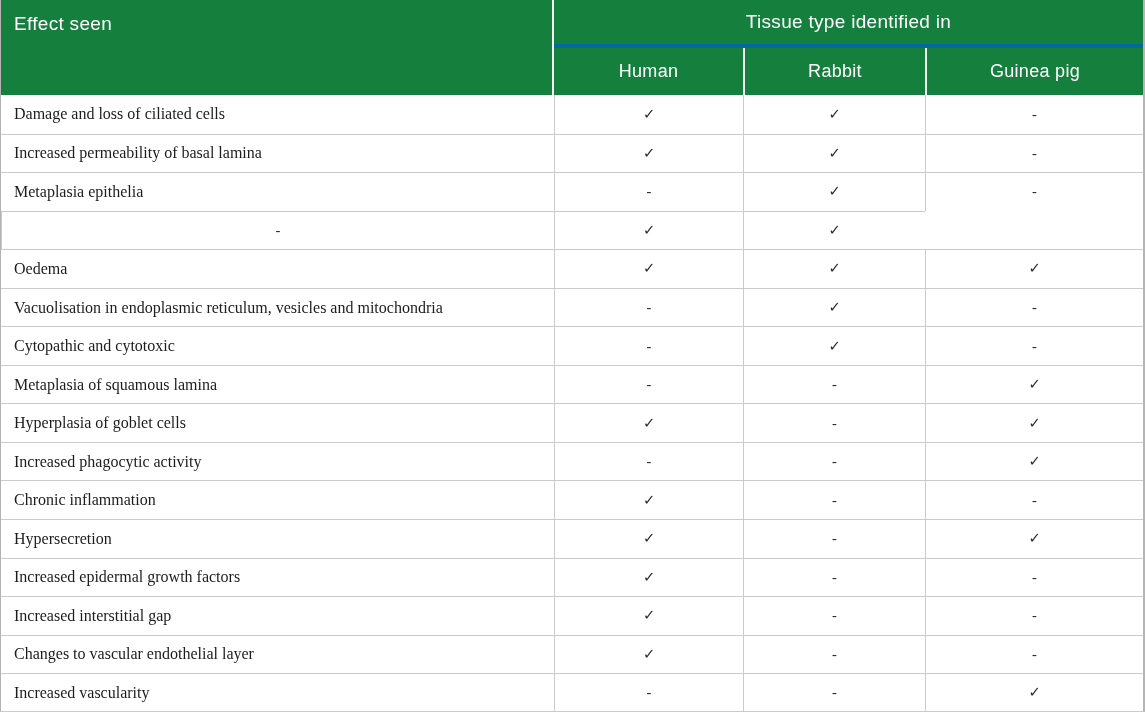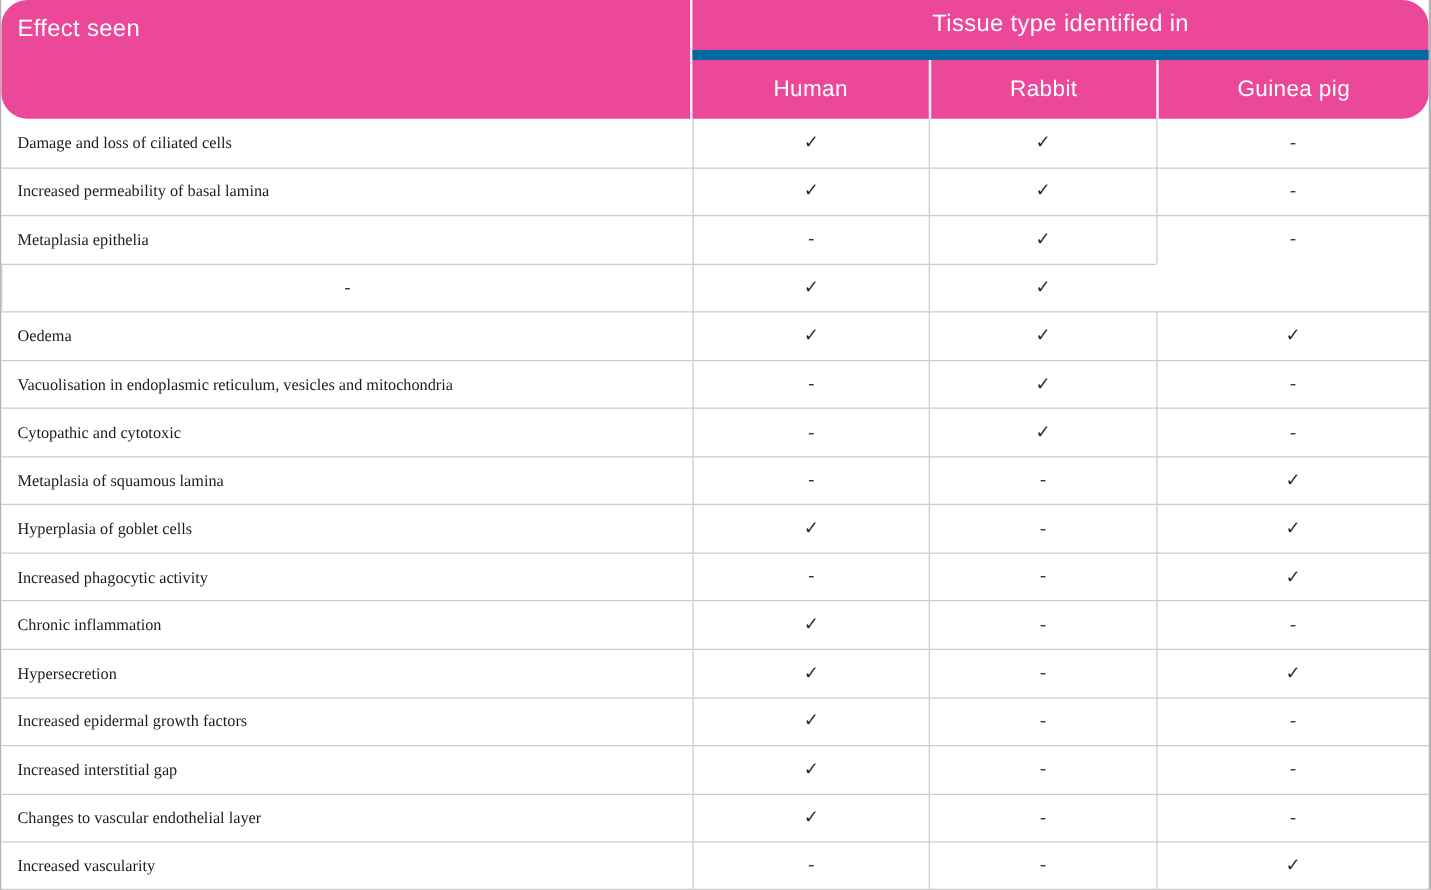--- a/index.html
+++ b/index.html
@@ -15,36 +15,35 @@
   }
   .grid-cols {
     display:grid;
     grid-template-columns:553px 189px 182px 218px;
   }
   
   .thead {
     display:grid;
     grid-template-columns:553px 189px 182px 218px;
     grid-template-rows:48px 47px;
-    background:#ec4899;
+    background:#15803d;
     color:#ffffff;
-    border-radius:21px;
   }
   .hdr-effect {
     grid-column:1; grid-row:1 / span 2;
     box-sizing:border-box;
     border-right:2px solid #efefef;
     padding:13px 0 0 13px;
     font-size:19px;
     letter-spacing:0.3px;
   }
   .hdr-tissue {
     grid-column:2 / span 3; grid-row:1;
     box-sizing:border-box;
-    border-bottom:8px solid #0369a1;
+    border-bottom:4px solid #0369a1;
     display:flex; align-items:center; justify-content:center;
     font-size:19px;
     letter-spacing:0.3px;
   }
   .hdr-col {
     grid-row:2;
     box-sizing:border-box;
     display:flex; align-items:center; justify-content:center;
     font-size:18px;
     letter-spacing:0.3px;
@@ -59,21 +58,21 @@
   .trow .cell {
     box-sizing:border-box;
     border-top:1px solid #cbcbcb;
     display:flex; align-items:center;
     color:#1c1c1c;
     font-family:"Liberation Serif", serif;
   }
   .trow:first-child .cell { border-top:none; }
   .cell.effect {
     padding-left:13px;
-    font-size:13px;
+    font-size:16px;
   }
   .cell.mark {
     justify-content:center;
     border-left:1px solid #cbcbcb;
     font-size:14.5px;
     color:#2a2a2a;
   }
 </style>
 </head>
 <body>

